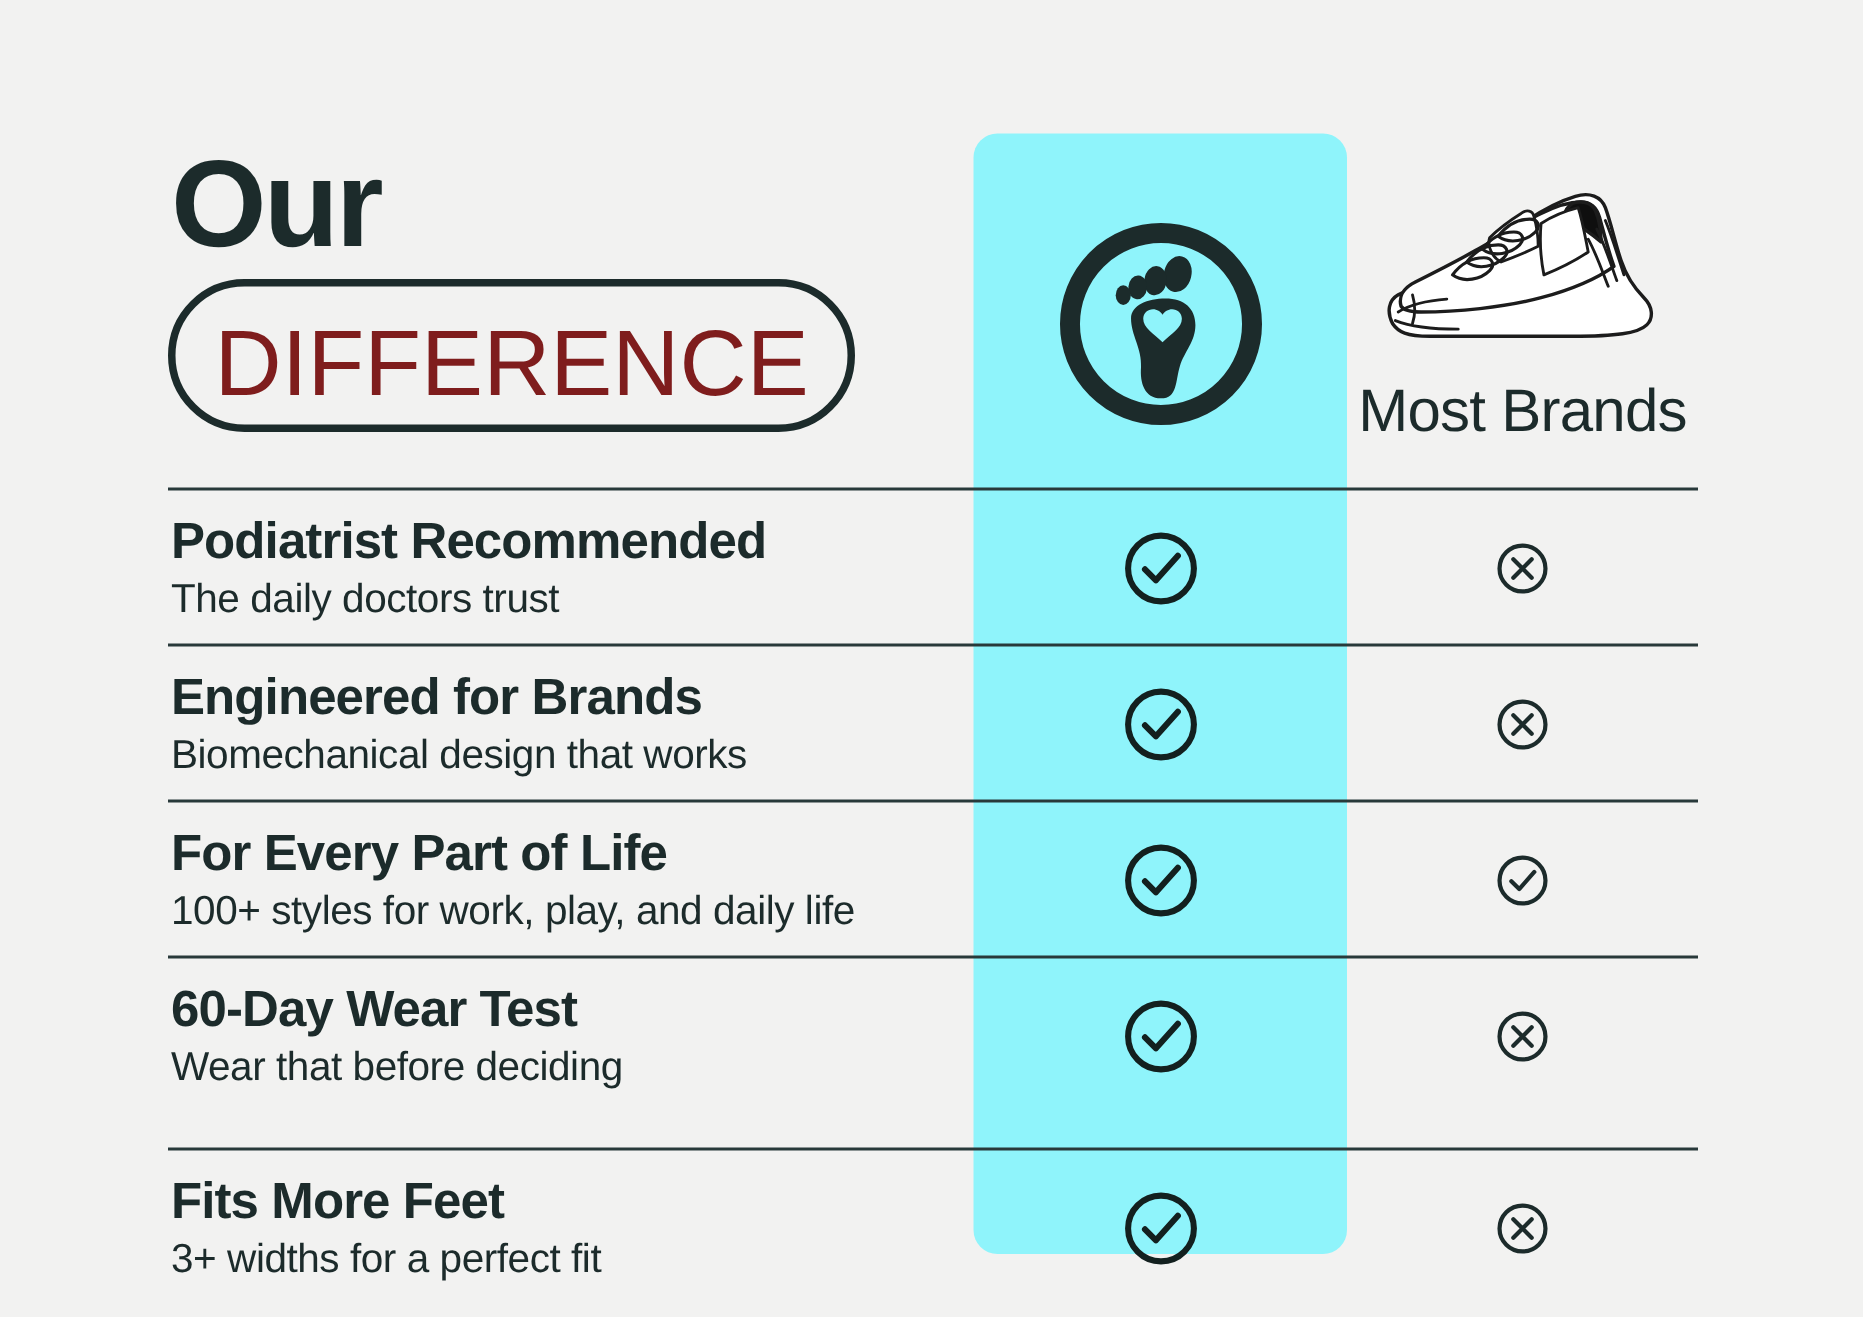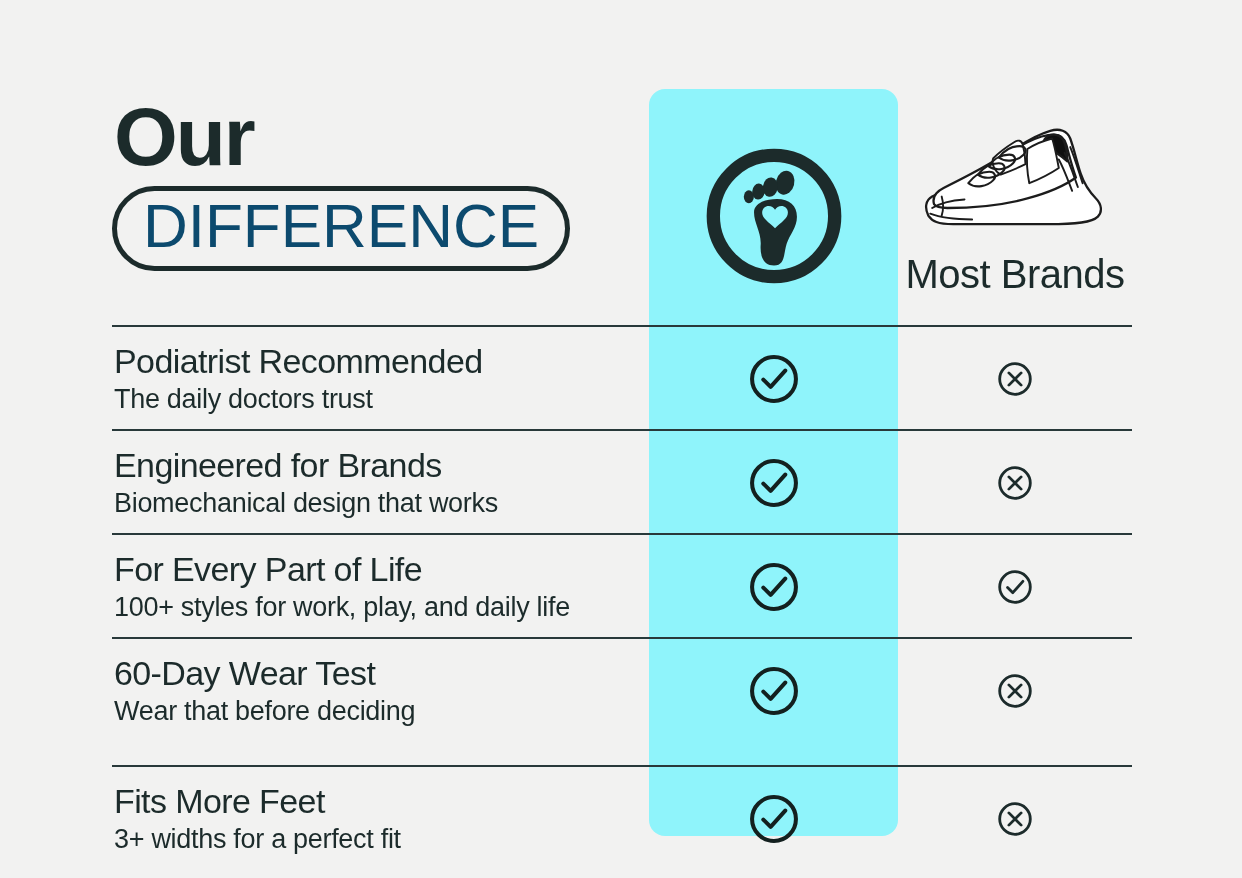--- a/index.html
+++ b/index.html
@@ -68,22 +68,23 @@
     border: 5px solid #1c2b2b;
     border-radius: 999px;
     padding: 4px 26px 9px 26px;
     box-sizing: border-box;
   }
   #title-difference {
     font-size: 62px;
     font-weight: normal;
     letter-spacing: 0px;
     line-height: 1.0;
-    color: #0c4a6e;
+    color: #7f1d1d;
     display: block;
+    margin-top: 17px;
   }
 
   
   #brand-header {
     position: absolute;
     left: 537px;
     top: 8px;
     width: 249px;
     height: 219px;
     display: flex;
@@ -146,21 +147,21 @@
     left: 2px;
     top: 0;
     width: 520px;
     height: 104px;
     display: flex;
     flex-direction: column;
     justify-content: center;
   }
   .feature-title {
     font-size: 34px;
-    font-weight: normal;
+    font-weight: bold;
     letter-spacing: -0.6px;
     line-height: 1.12;
     color: #1c2b2b;
   }
   .feature-sub {
     font-size: 27px;
     font-weight: normal;
     letter-spacing: -0.3px;
     line-height: 1.2;
     color: #1c2b2b;

